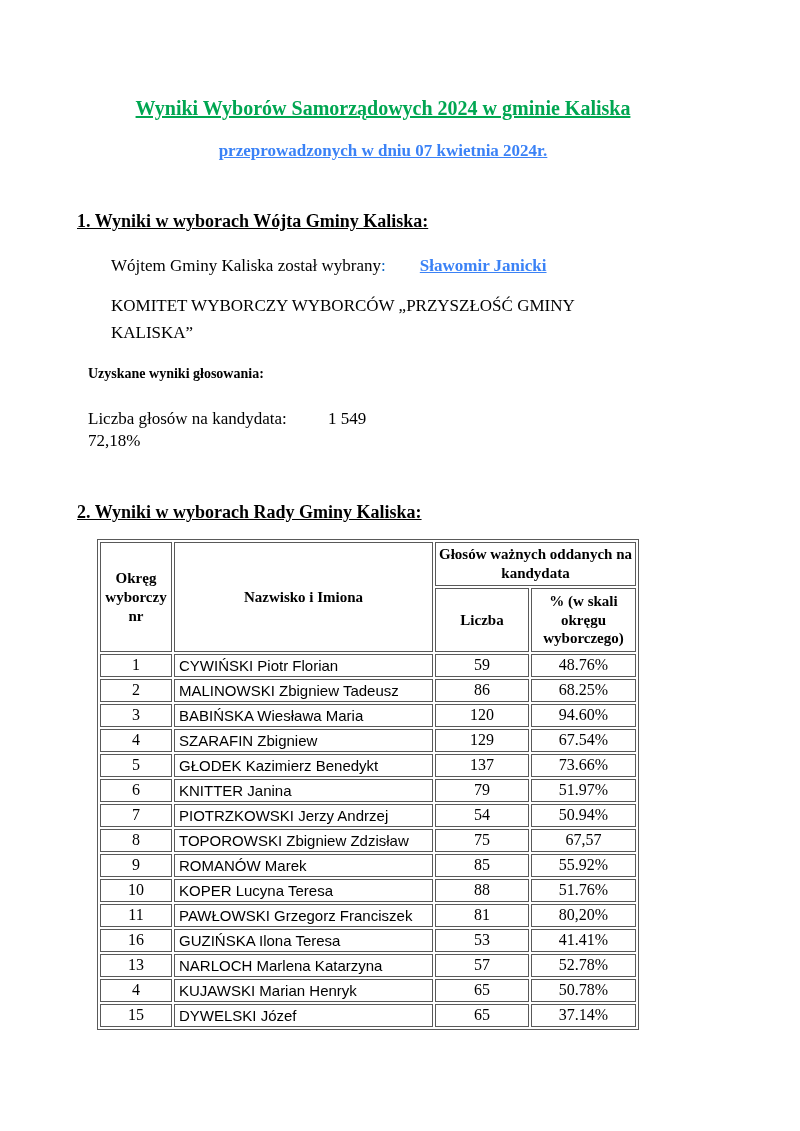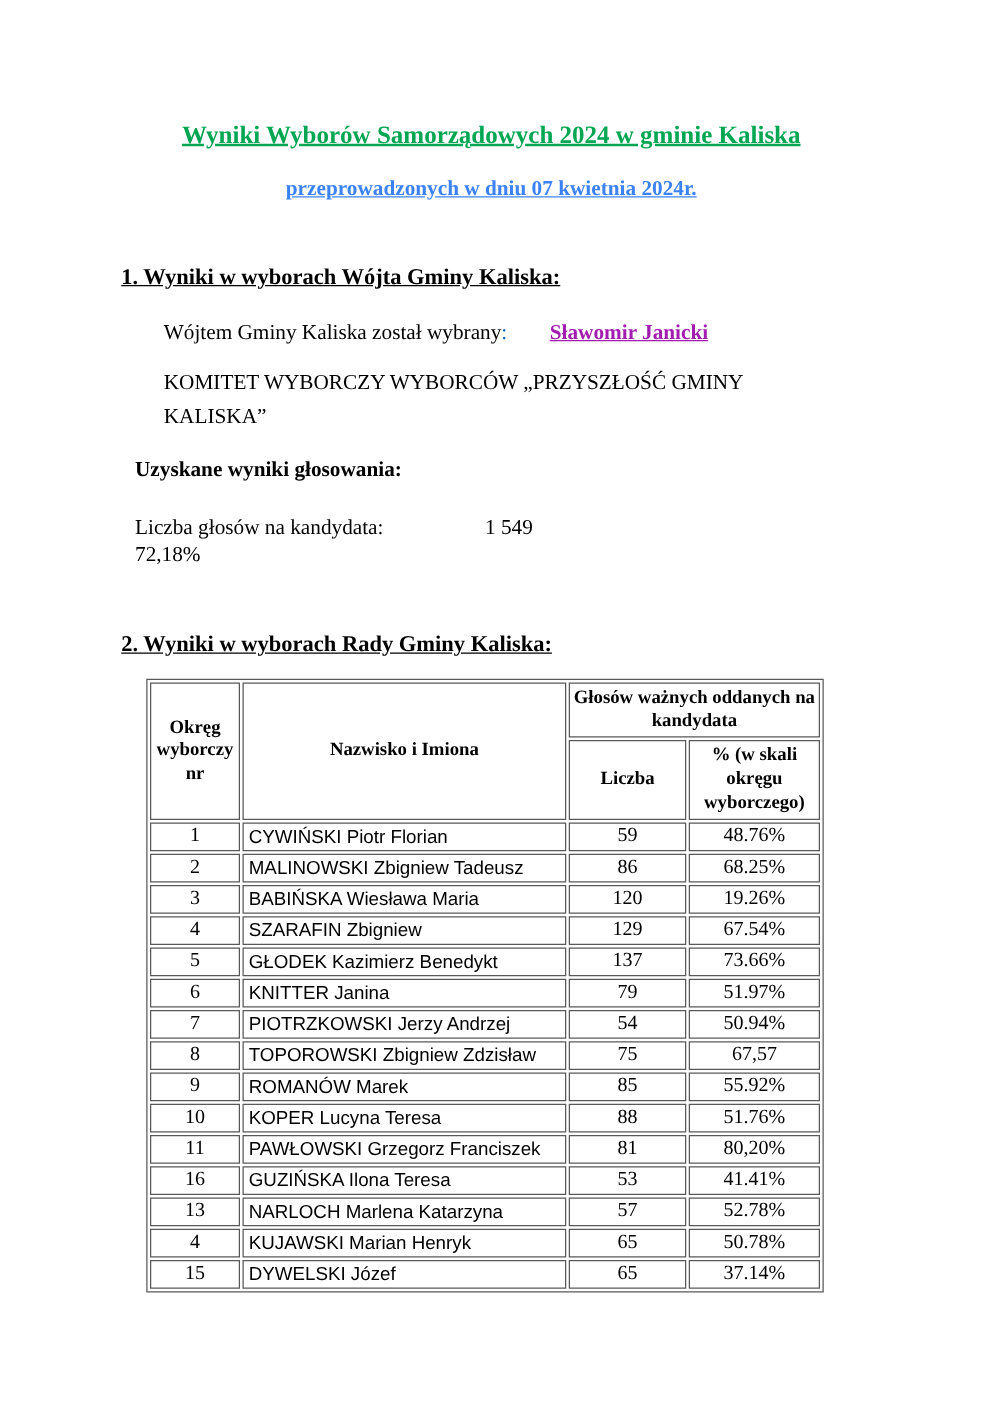--- a/index.html
+++ b/index.html
@@ -11,21 +11,21 @@
     width: 800px;
     height: 1131px;
     font-family: "Liberation Serif", serif;
     color: #000000;
     overflow: hidden;
   }
   .page {
     box-sizing: border-box;
     width: 800px;
     height: 963px;
-    padding: 96px 95px 0 81px;
+    padding: 96px 95px 0 61px;
   }
   .doc-title {
     margin: 0;
     font-size: 20px;
     font-weight: bold;
     text-align: center;
     color: #00A651;
     text-decoration: underline;
     line-height: 1.2;
   }
@@ -48,44 +48,44 @@
   .section1-heading { margin-top: 50px; }
   .section2-heading { margin-top: 50px; }
   .elected-line {
     margin: 22px 0 0 50px;
     font-size: 17px;
     line-height: 1.3;
   }
   .blue-colon { color: #0563C1; }
   .elected-link {
     margin-left: 34px;
-    color: #a21caf;
+    color: #3b82f6;
     font-weight: bold;
     text-decoration: underline;
     cursor: pointer;
   }
   .committee-text {
     margin: 15px 0 0 50px;
     width: 525px;
     font-size: 17px;
     line-height: 27px;
   }
   .results-heading {
     margin: 20px 0 0 27px;
-    font-size: 17px;
+    font-size: 14px;
     font-weight: bold;
     line-height: 1.2;
   }
   .result-line {
     display: flex;
     margin: 0 0 0 27px;
     font-size: 17px;
     line-height: 22px;
   }
-  .result-line.first { margin-top: 25px; gap: 40px; }
+  .result-line.first { margin-top: 25px; }
   .result-label { width: 240px; }
   .result-value {}
   table.results-table {
     margin: 15px 0 0 36px;
     border-collapse: separate;
     border-spacing: 2px;
     border: 1px solid #595959;
     table-layout: fixed;
     width: 538px;
     background: #ffffff;
@@ -177,21 +177,21 @@
         <tr>
           <td class="c-nr">2</td>
           <td class="c-name">MALINOWSKI Zbigniew Tadeusz</td>
           <td class="c-votes">86</td>
           <td class="c-percent">68.25%</td>
         </tr>
         <tr>
           <td class="c-nr">3</td>
           <td class="c-name">BABIŃSKA Wiesława Maria</td>
           <td class="c-votes">120</td>
-          <td class="c-percent">19.26%</td>
+          <td class="c-percent">94.60%</td>
         </tr>
         <tr>
           <td class="c-nr">4</td>
           <td class="c-name">SZARAFIN Zbigniew</td>
           <td class="c-votes">129</td>
           <td class="c-percent">67.54%</td>
         </tr>
         <tr>
           <td class="c-nr">5</td>
           <td class="c-name">GŁODEK Kazimierz Benedykt</td>

